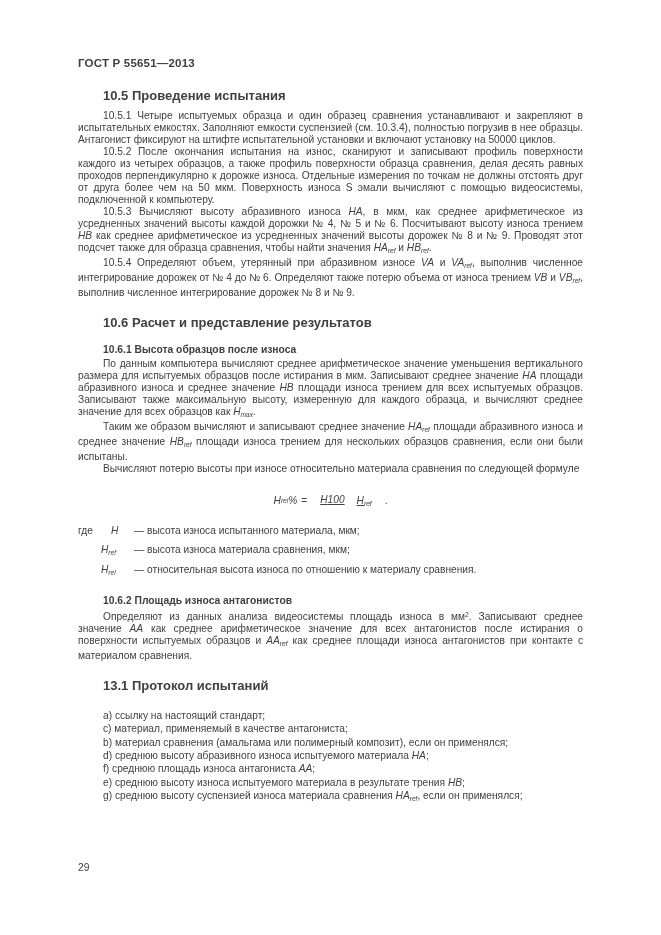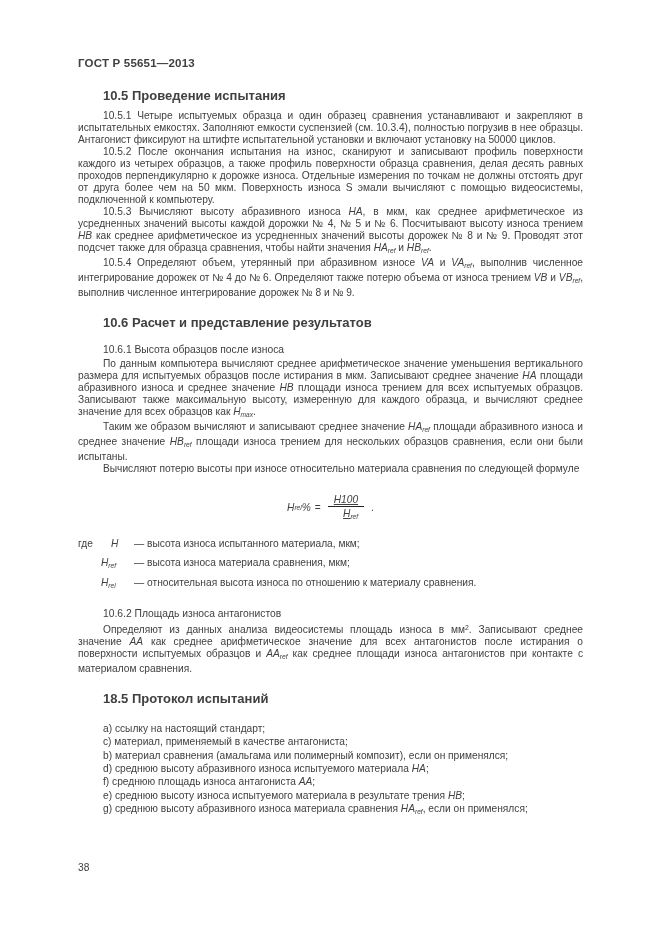--- a/index.html
+++ b/index.html
@@ -32,21 +32,21 @@
     width: 505px;
   }
   .h-sec {
     font-size: 13px;
     font-weight: bold;
     margin: 0 0 7px 0;
     padding-left: 25px;
   }
   .h-sub {
     font-size: 10.3px;
-    font-weight: normal;
+    font-weight: bold;
     margin: 0 0 3px 0;
     padding-left: 25px;
   }
   p.para {
     font-size: 10.2px;
     line-height: 12px;
     margin: 0;
     text-align: justify;
     text-indent: 25px;
     hyphens: manual;
@@ -88,22 +88,22 @@
     justify-content: center;
   }
   .formula {
     display: inline-flex;
     align-items: center;
     font-size: 10.2px;
     font-style: italic;
   }
   .frac {
     display: inline-flex;
-    flex-direction: column;
-    align-items: flex-end;
+    flex-direction: row;
+    align-items: flex-start;
     margin: 0 3px;
     text-decoration: underline;
   }
   .frac .num {
     padding: 0 6px 1px 6px;
   }
   .frac .bar {
     width: 100%;
     height: 1px;
     background: #222;
@@ -214,32 +214,32 @@
     </div>
 
     <div class="gap-m"></div>
 
     <div class="h-sub">10.6.2 Площадь износа антагонистов</div>
 
     <p class="para"><span>Определяют из данных анализа видеосистемы площадь износа в мм</span><sup>2</sup><span>. Записывают среднее значение </span><span class="it">AA</span><span> как среднее арифметическое значение для всех антагонистов после истирания о поверхности испытуемых образцов и </span><span class="it">AA</span><sub>ref</sub><span> как среднее площади износа антагонистов при контакте с материалом сравнения.</span></p>
 
     <div class="gap-l"></div>
 
-    <div class="h-sec">18.5 Протокол испытаний</div>
+    <div class="h-sec">13.1 Протокол испытаний</div>
 
     <div class="gap-s"></div>
 
 
     <div class="list-block">
       <div class="list-item"><span>a)</span> <span>ссылку на настоящий стандарт;</span></div>
       <div class="list-item"><span>c)</span> <span>материал, применяемый в качестве антагониста;</span></div>
       <div class="list-item"><span>b)</span> <span>материал сравнения (амальгама или полимерный композит), если он применялся;</span></div>
       <div class="list-item"><span>d)</span> <span>среднюю высоту абразивного износа испытуемого материала </span><span class="it">HA</span><span>;</span></div>
       <div class="list-item"><span>f)</span> <span>среднюю площадь износа антагониста </span><span class="it">AA</span><span>;</span></div>
       <div class="list-item"><span>e)</span> <span>среднюю высоту износа испытуемого материала в результате трения </span><span class="it">HB</span><span>;</span></div>
-      <div class="list-item"><span>g)</span> <span>среднюю высоту абразивного износа материала сравнения </span><span class="it">HA</span><sub>ref</sub><span>, если он применялся;</span></div>
+      <div class="list-item"><span>g)</span> <span>среднюю высоту суспензией износа материала сравнения </span><span class="it">HA</span><sub>ref</sub><span>, если он применялся;</span></div>
     </div>
 
   </div>
 
-  <div class="pagenum">38</div>
+  <div class="pagenum">29</div>
 
 </div>
 
 </body></html>

